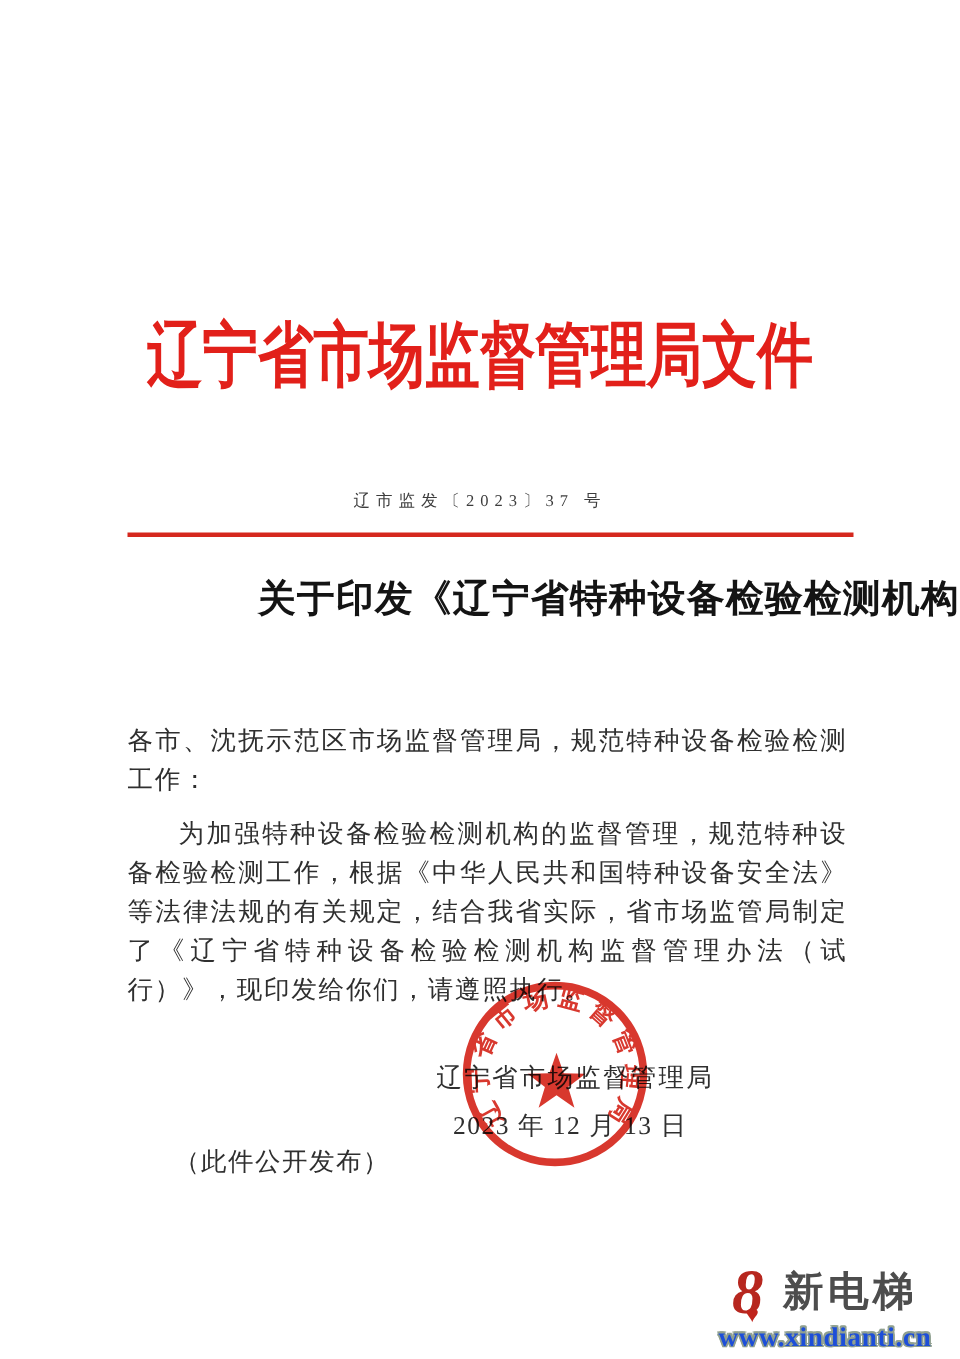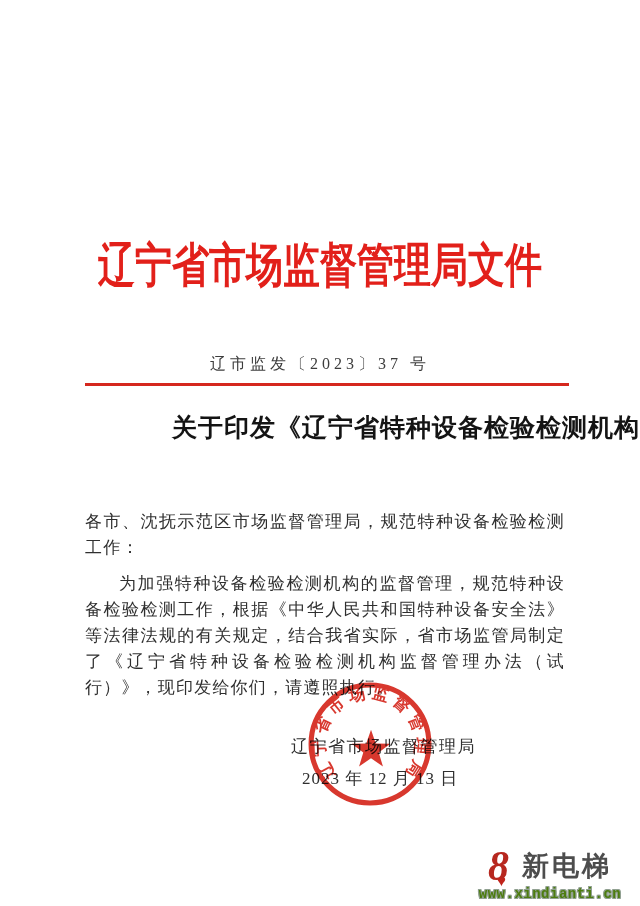--- a/index.html
+++ b/index.html
@@ -5,38 +5,37 @@
   * { margin: 0; padding: 0; box-sizing: border-box; }
   html, body { background: #ffffff; }
   body {
     width: 640px; height: 906px;
     font-family: "Liberation Serif", "DejaVu Serif", serif;
     position: relative; overflow: hidden;
   }
   .page {
     position: absolute; inset: 0;
     background: #ffffff;
-    margin-top: 28px;
   }
   
   .red-header {
     position: absolute; top: 206px; left: 0; right: 0;
     text-align: center;
     font-size: 37px; font-weight: bold;
     color: #e2201a;
     letter-spacing: 0px;
     transform: scaleY(1.27);
     transform-origin: top center;
     white-space: nowrap;
   }
   
   .doc-number {
     position: absolute; top: 326px; left: 0; right: 0;
     text-align: center;
-    font-size: 16px; color: #3c3c3c;
+    font-size: 11px; color: #3c3c3c;
     letter-spacing: 4px;
   }
   
   .red-line {
     position: absolute; top: 355px; left: 85px;
     width: 484px; height: 3px;
     background: #d5281e;
   }
   
   .doc-title {
@@ -85,22 +84,22 @@
     display: flex; align-items: center; justify-content: center;
     gap: 2px; height: 44px;
   }
   .wm-name {
     font-family: "Liberation Sans", "DejaVu Sans", sans-serif;
     font-size: 27px; font-weight: bold; color: #4d4d4d;
     letter-spacing: 3px; white-space: nowrap;
     text-shadow: 0 0 2px #ffffff;
   }
   .wm-url {
-    font-family: Liberation Mono, monospace;
-    font-size: 14px; font-weight: bold; color: #4d7c0f;
+    font-family: Liberation Serif, serif;
+    font-size: 18px; font-weight: bold; color: #1d4ed8;
     letter-spacing: 0.5px; margin-top: -2px; white-space: nowrap;
     text-shadow:
       -1px -1px 0 #90a090, 1px -1px 0 #90a090,
       -1px  1px 0 #90a090, 1px  1px 0 #90a090,
        0   -1px 0 #90a090, 0    1px 0 #90a090,
       -1px  0   0 #90a090, 1px  0   0 #90a090;
   }
 </style>
 </head>
 <body>
@@ -119,20 +118,21 @@
 
   <div class="content">
     <div class="salutation">各市、沈抚示范区市场监督管理局，规范特种设备检验检测工作：</div>
     <div class="para">为加强特种设备检验检测机构的监督管理，规范特种设备检验检测工作，根据《中华人民共和国特种设备安全法》等法律法规的有关规定，结合我省实际，省市场监管局制定了《辽宁省特种设备检验检测机构监督管理办法（试行）》，现印发给你们，请遵照执行。</div>
   </div>
 
   <div class="sig-name">辽宁省市场监督管理局</div>
 
   <div class="sig-date">2023 年 12 月 13 日</div>
 
+  <div class="publish-note">（此件公开发布）</div>
 
   <svg class="seal" viewBox="0 0 126 126">
     <circle cx="63" cy="63" r="58" fill="none" stroke="#d5281e" stroke-width="5"></circle>
     <defs>
       <path id="sealArc" d="M 31.2 94.8 A 45 45 0 1 1 94.8 94.8" fill="none"></path>
     </defs>
     <text font-size="16" font-weight="bold" fill="#d5281e" letter-spacing="5" style="letter-spacing:5px" font-family="Liberation Serif, DejaVu Serif, serif">
       <textPath href="#sealArc" startOffset="2">辽宁省市场监督管理局</textPath>
     </text>
     <polygon points="64,49 68.7,62.53 83.02,62.82 71.61,71.47 75.76,85.18 64,77 52.24,85.18 56.39,71.47 44.98,62.82 59.3,62.53" fill="#d5281e"></polygon>

